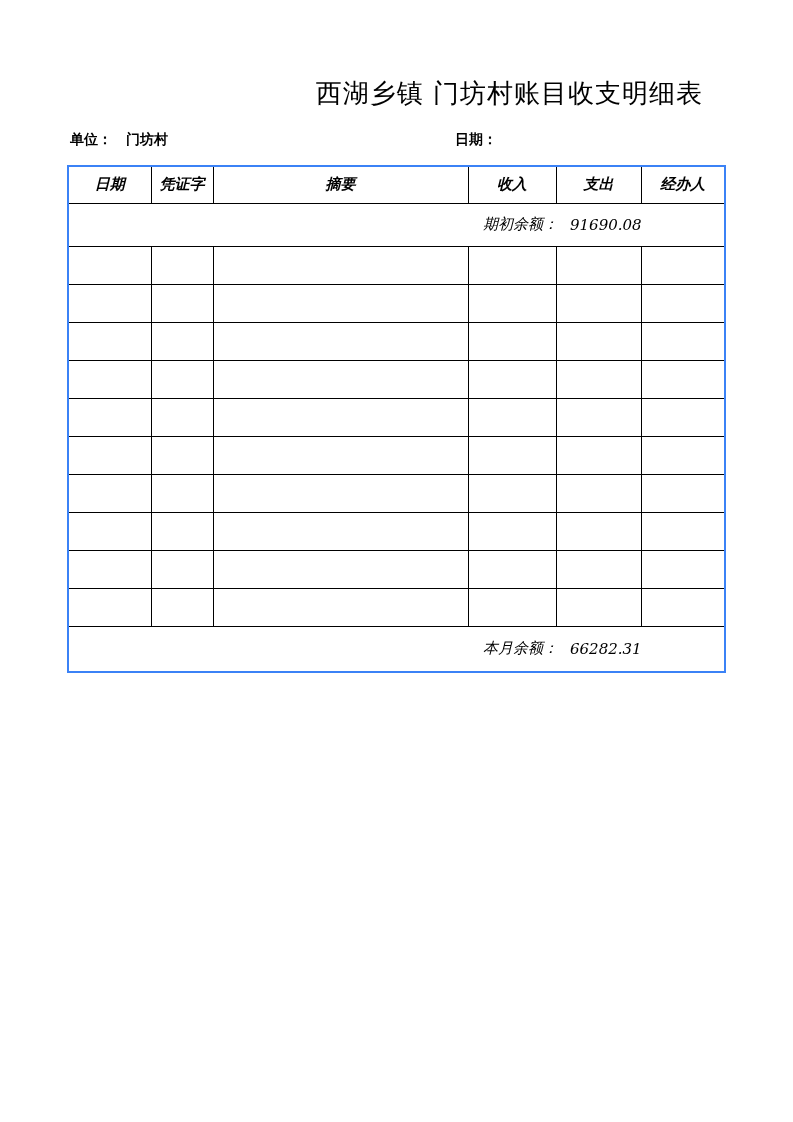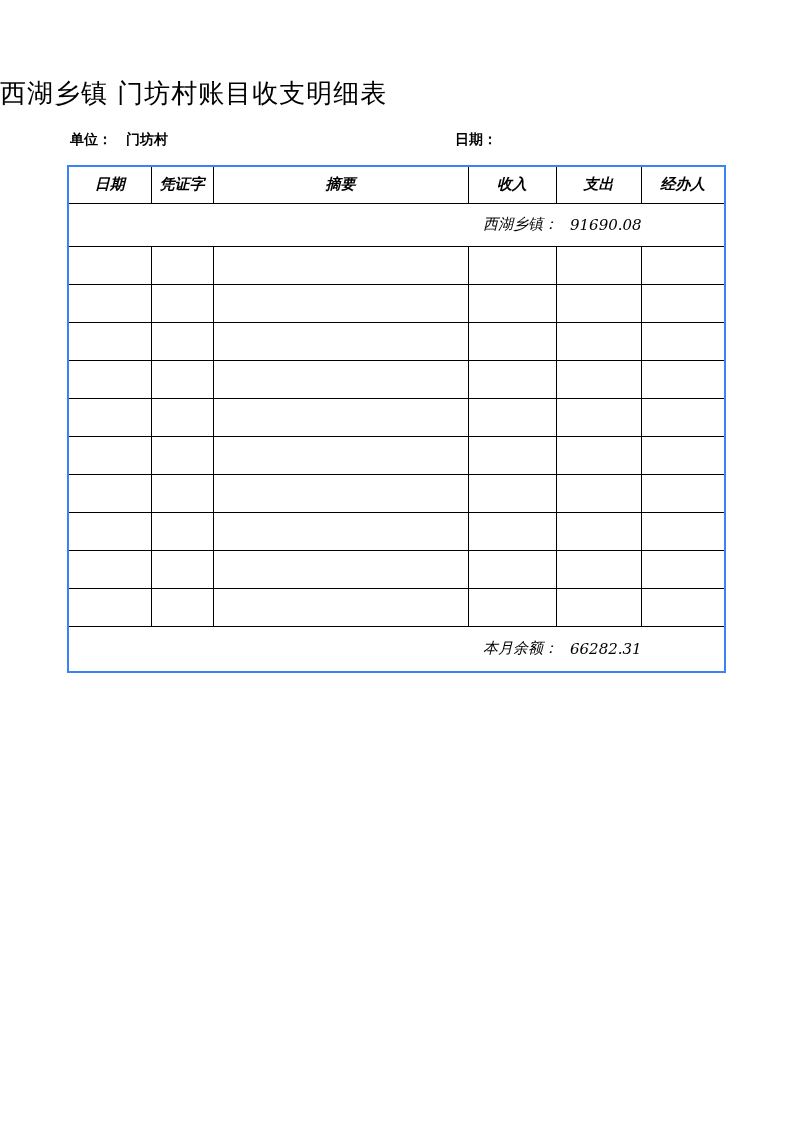--- a/index.html
+++ b/index.html
@@ -9,21 +9,21 @@
     background: #ffffff;
     color: #000000;
     font-family: "DejaVu Serif", serif;
   }
 
   .doc-title {
     position: absolute;
     top: 76px;
     left: 0;
     width: 703px;
-    text-align: left;
+    text-align: right;
     font-size: 26px;
     font-weight: 500;
     letter-spacing: 1px;
     font-family: "DejaVu Serif", serif;
   }
 
   .meta-row {
     position: absolute;
     top: 131px;
     left: 67px;
@@ -119,21 +119,21 @@
       <th>摘要</th>
       <th>收入</th>
       <th>支出</th>
       <th>经办人</th>
     </tr>
   </thead>
   <tbody>
     <tr class="opening-row">
       <td colspan="6">
         <div class="balance-inner">
-          <span>西湖乡镇：</span>
+          <span>期初余额：</span>
           <span>91690.08</span>
         </div>
       </td>
     </tr>
 
     <tr class="entry-row">
       <td class="c-date"></td>
       <td class="c-voucher"></td>
       <td class="c-summary"></td>
       <td class="c-income"></td>

